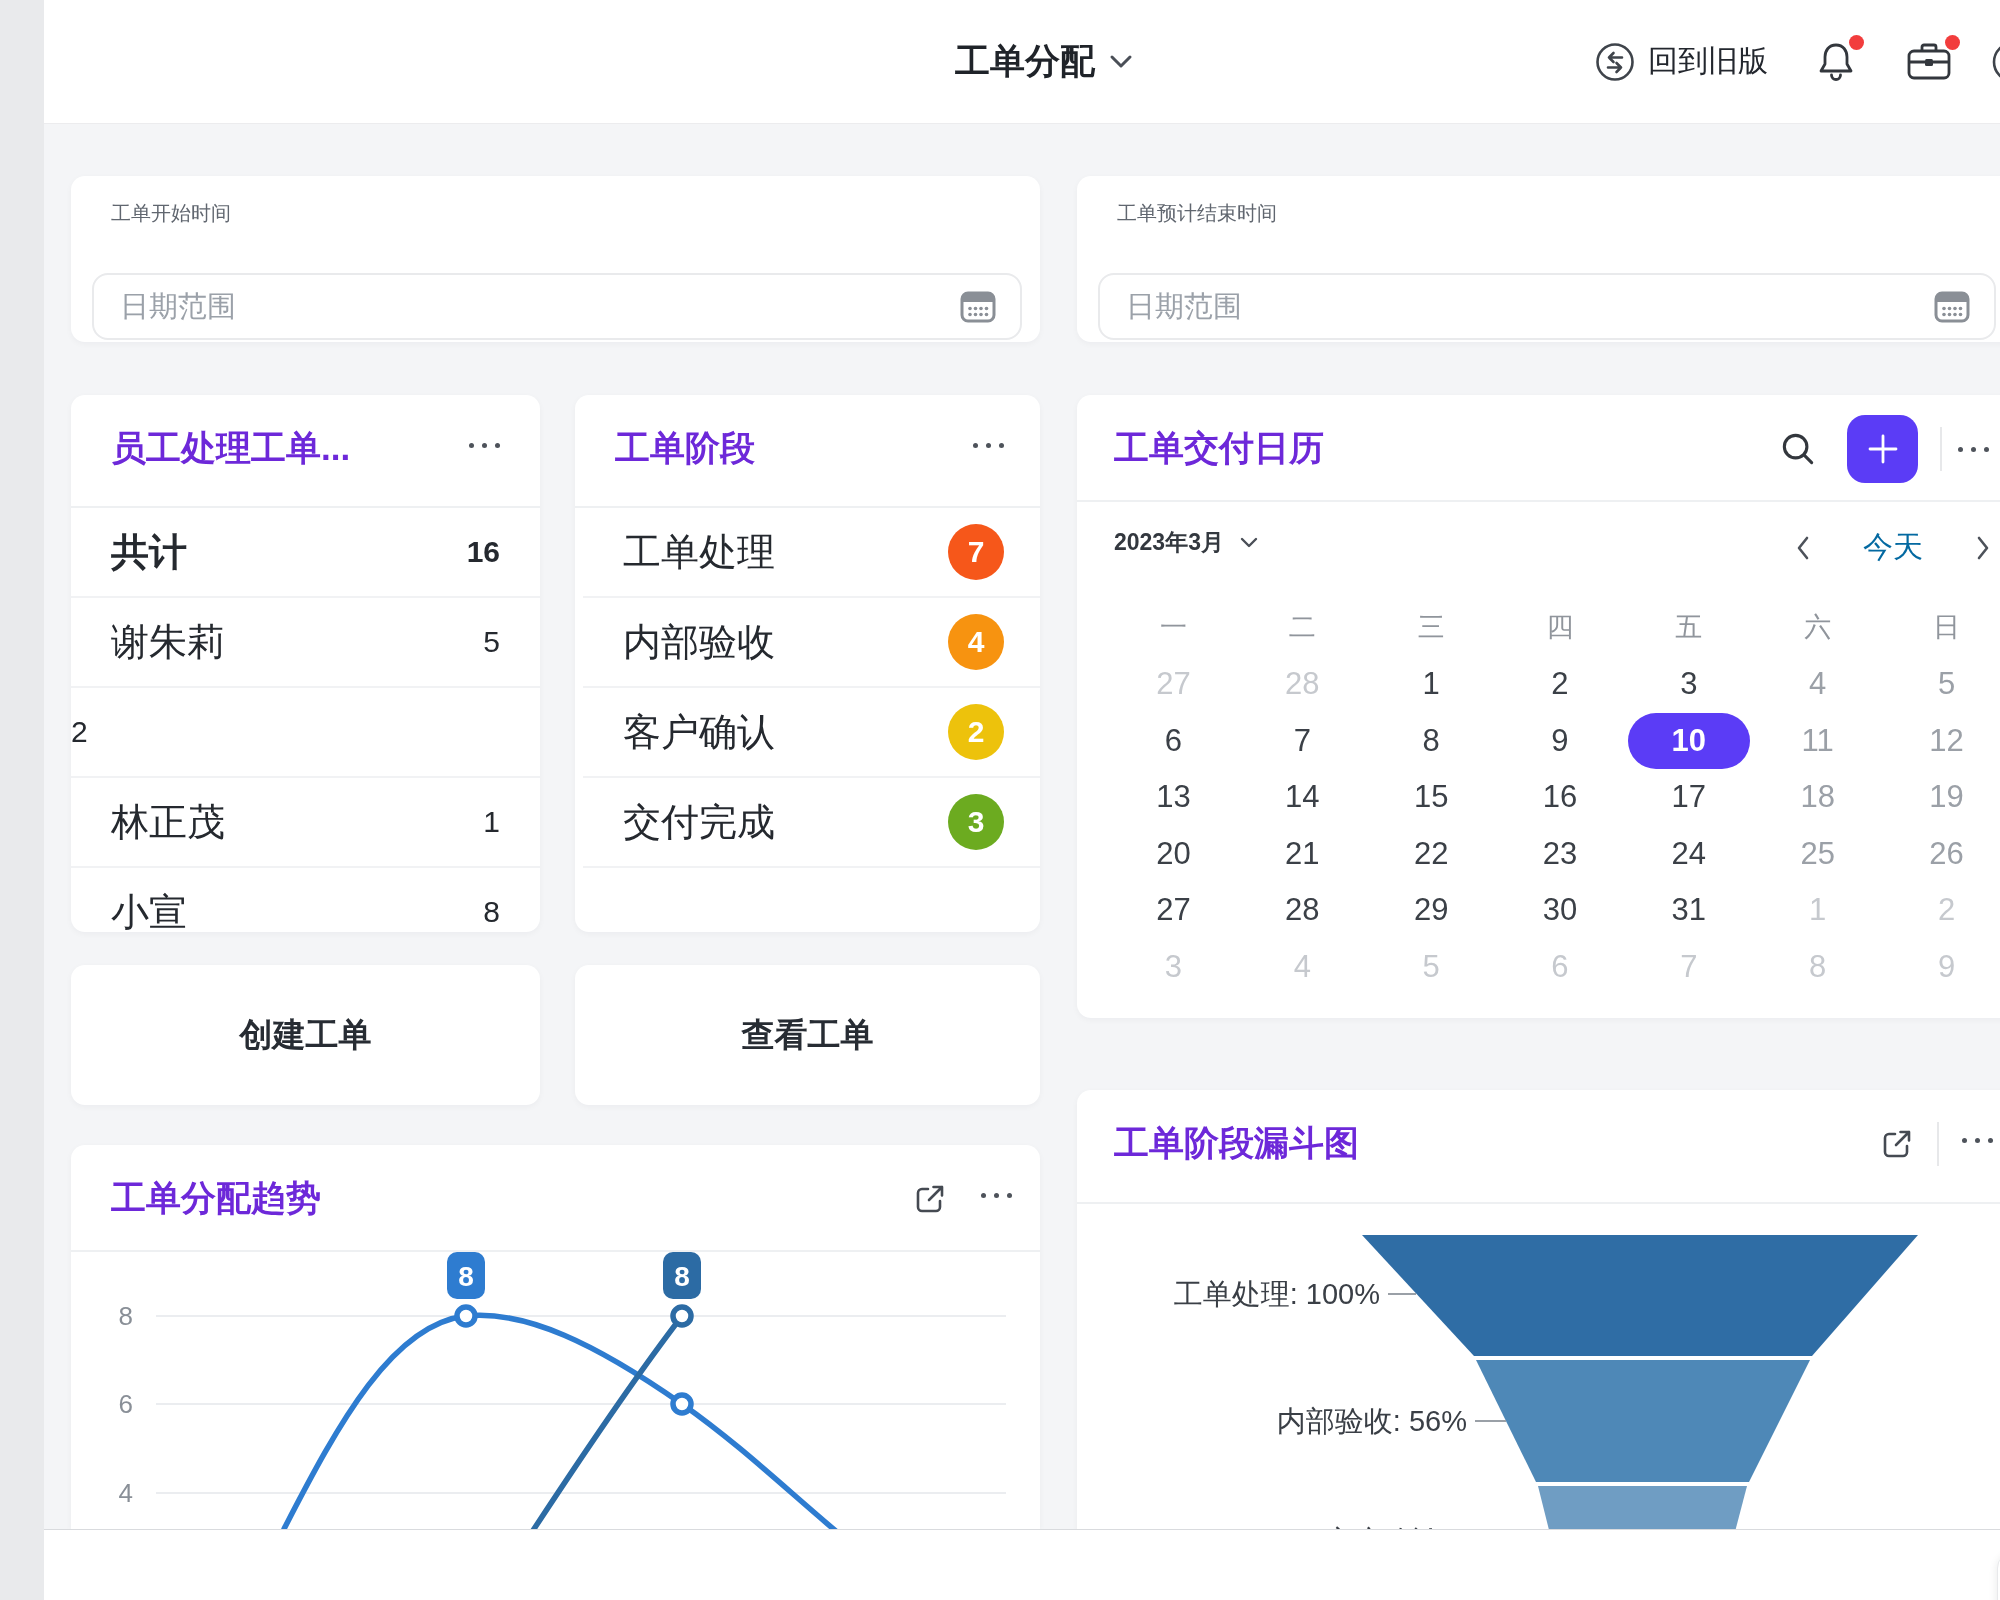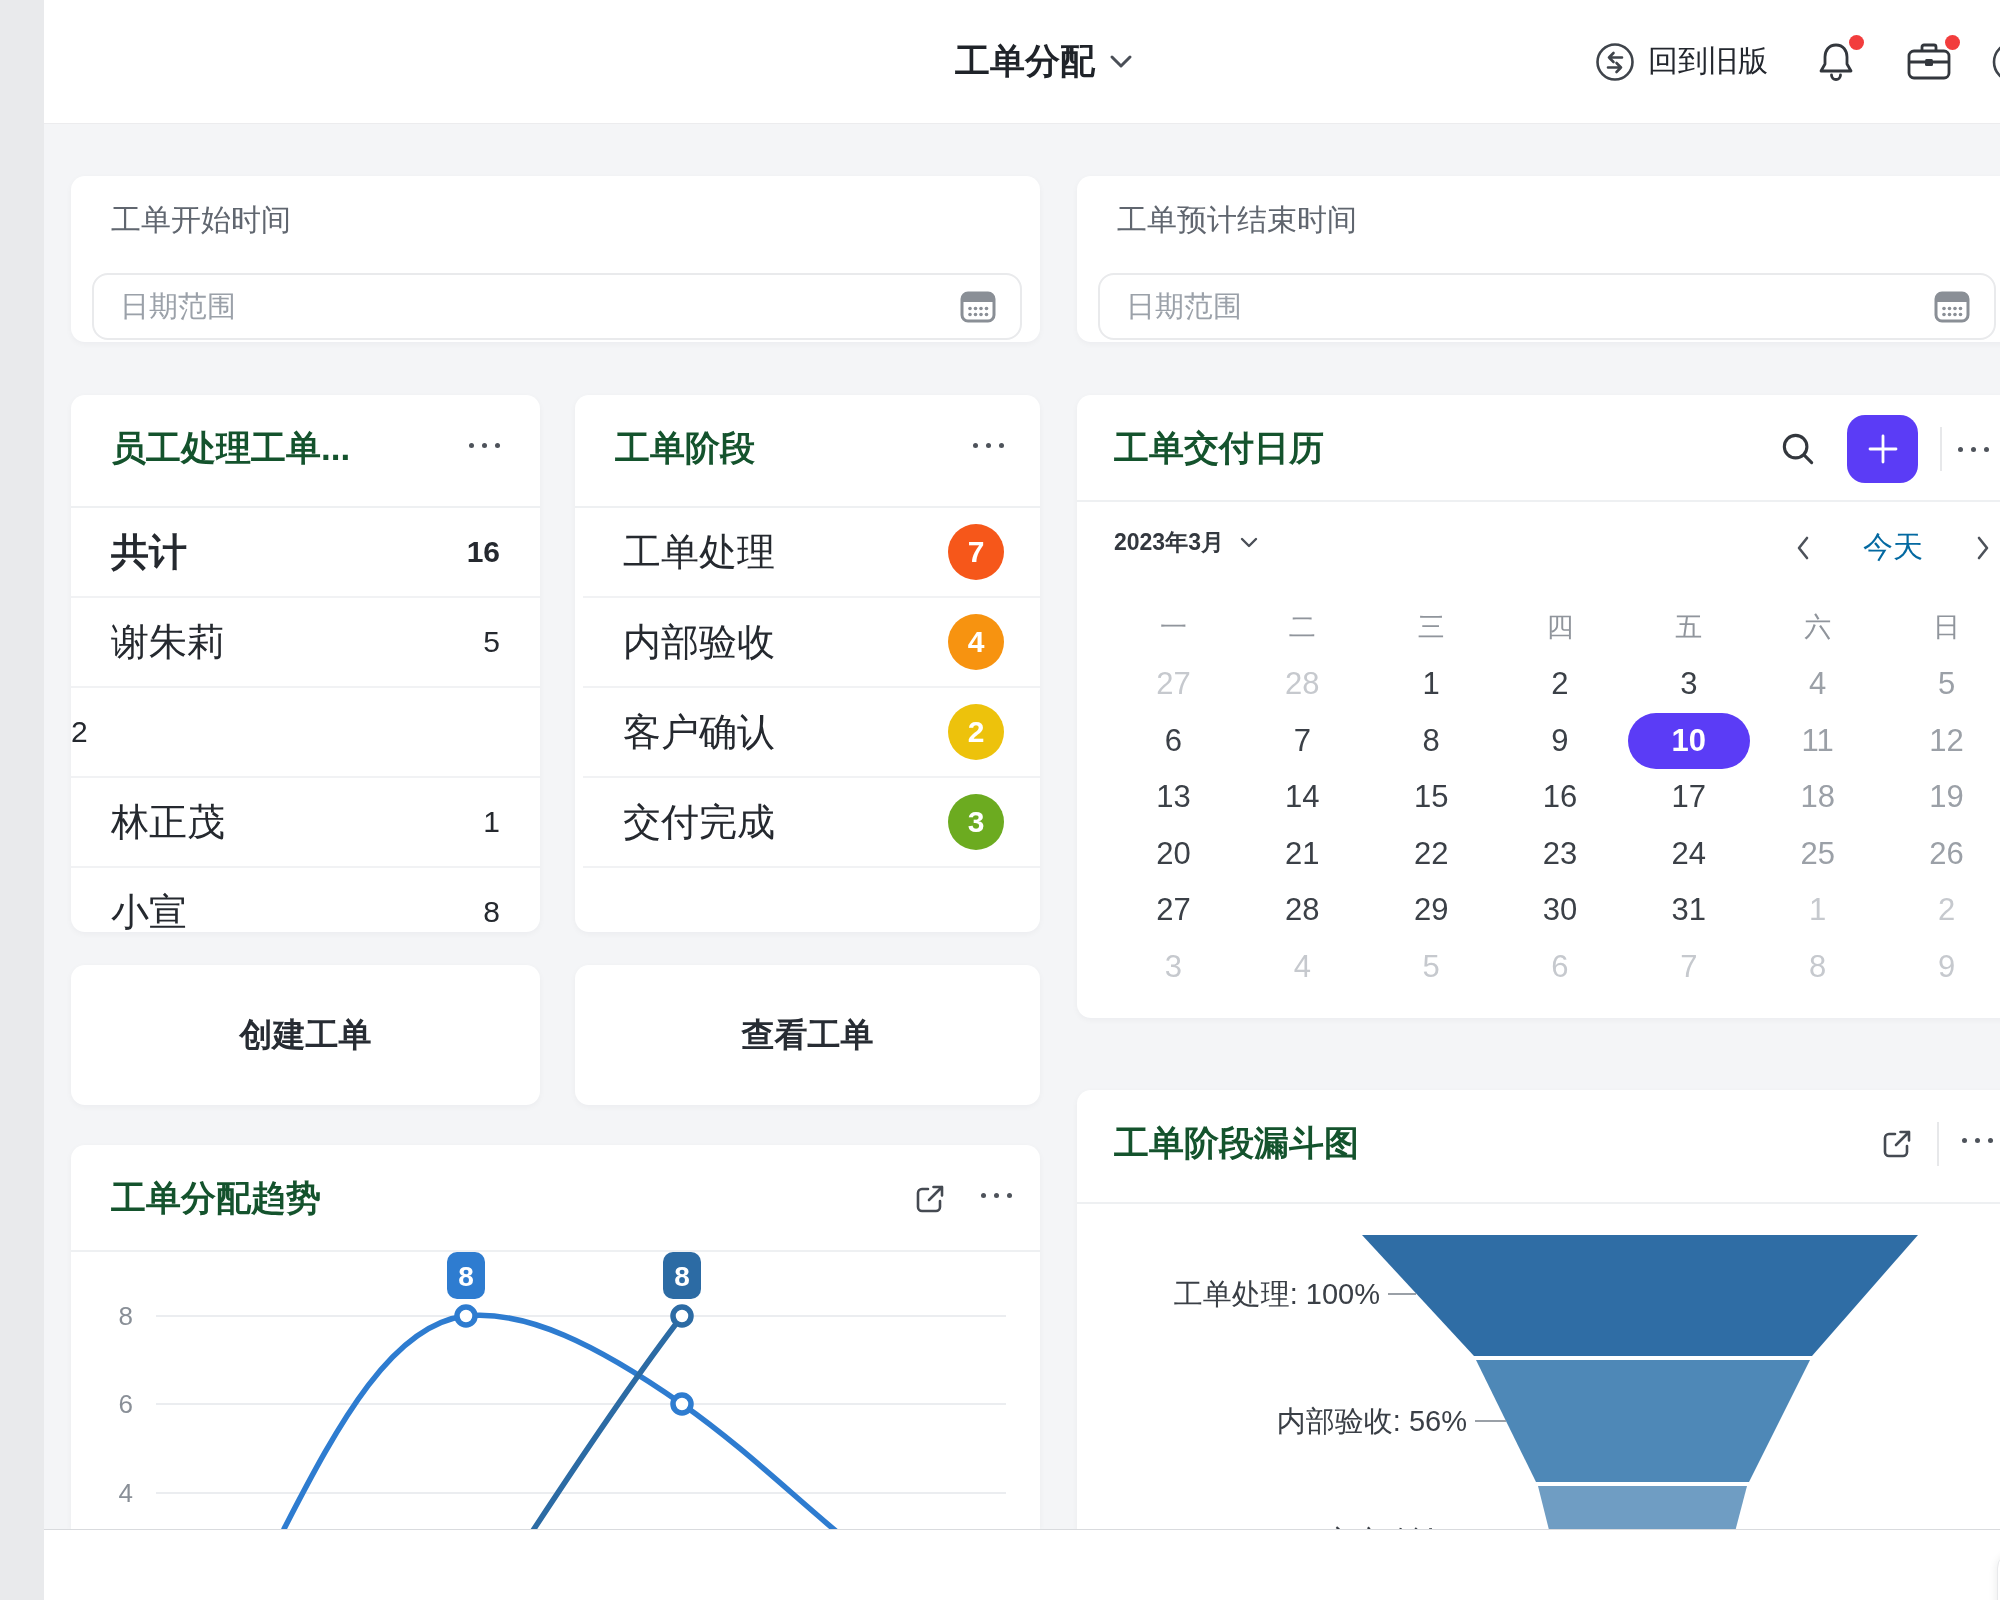--- a/index.html
+++ b/index.html
@@ -9,27 +9,27 @@
   .topbar{position:absolute;left:0;top:0;width:2000px;height:123px;background:#fff;border-bottom:1px solid #ececee;}
   .page-title-wrap{position:absolute;left:0;top:0;width:2000px;height:123px;display:flex;align-items:center;justify-content:center;gap:14px;}
   .page-title{font-size:35px;font-weight:700;color:#1f2329;}
   .top-right{position:absolute;right:18px;top:0;height:123px;display:flex;align-items:center;gap:46px;}
   .oldver{display:flex;align-items:center;gap:12px;cursor:pointer;}
   .oldver span{font-size:30px;color:#23272e;}
   .icon-wrap{position:relative;display:flex;align-items:center;justify-content:center;}
   .reddot{position:absolute;top:-4px;right:-6px;width:15px;height:15px;border-radius:50%;background:#f23d3d;}
   
   .card{position:absolute;background:#fff;border-radius:14px;box-shadow:0 2px 6px rgba(31,35,41,.04);}
-  .card-title{position:absolute;left:40px;top:30px;font-size:35px;font-weight:700;color:#14532d;white-space:nowrap;}
+  .card-title{position:absolute;left:40px;top:30px;font-size:35px;font-weight:700;color:#6d28d9;white-space:nowrap;}
   .hdivider{position:absolute;left:0;right:0;height:2px;background:#eef0f2;}
   .dots{display:flex;gap:8px;align-items:center;}
   .dots i{width:5px;height:5px;border-radius:50%;background:#4e535b;}
   .dots-abs{position:absolute;top:48px;}
   
-  .f-label{position:absolute;left:40px;top:24px;font-size:30px;color:#60666f;}
+  .f-label{position:absolute;left:40px;top:24px;font-size:20px;color:#60666f;}
   .f-input{position:absolute;left:21px;top:97px;height:63px;border:2px solid #e9eaec;border-radius:16px;display:flex;align-items:center;}
   .f-ph{margin-left:26px;font-size:29px;color:#9ba1a9;flex:1;}
   .f-cal{margin-right:24px;}
   
   .list-row{position:relative;height:88px;display:flex;align-items:center;}
   .list-row.divided{border-bottom:2px solid #f1f2f4;}
   .rname{margin-left:40px;font-size:38px;color:#25292f;flex:1;}
   .rval{margin-right:40px;font-size:30px;color:#25292f;}
   .list-row.bold .rname,.list-row.bold .rval{font-weight:700;}
   .badge{margin-right:36px;width:56px;height:56px;border-radius:50%;display:flex;align-items:center;justify-content:center;

